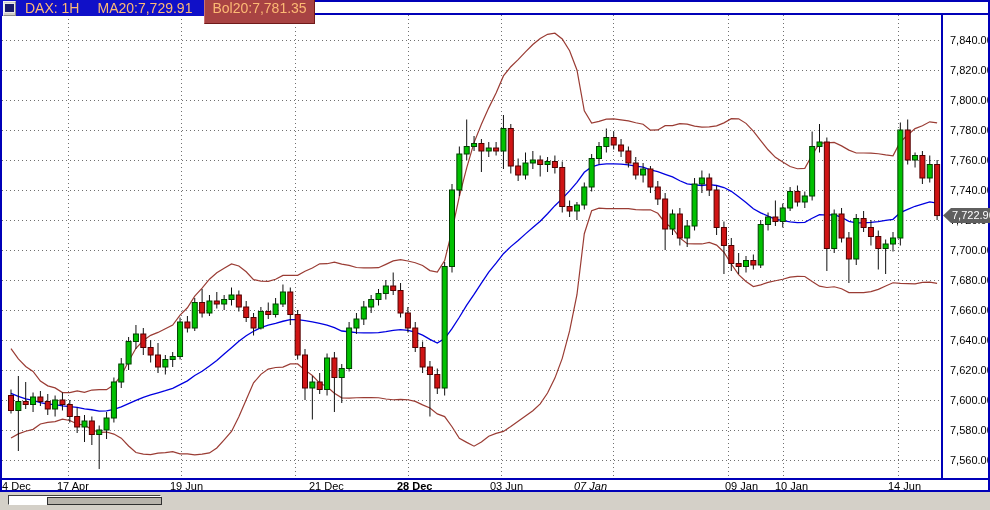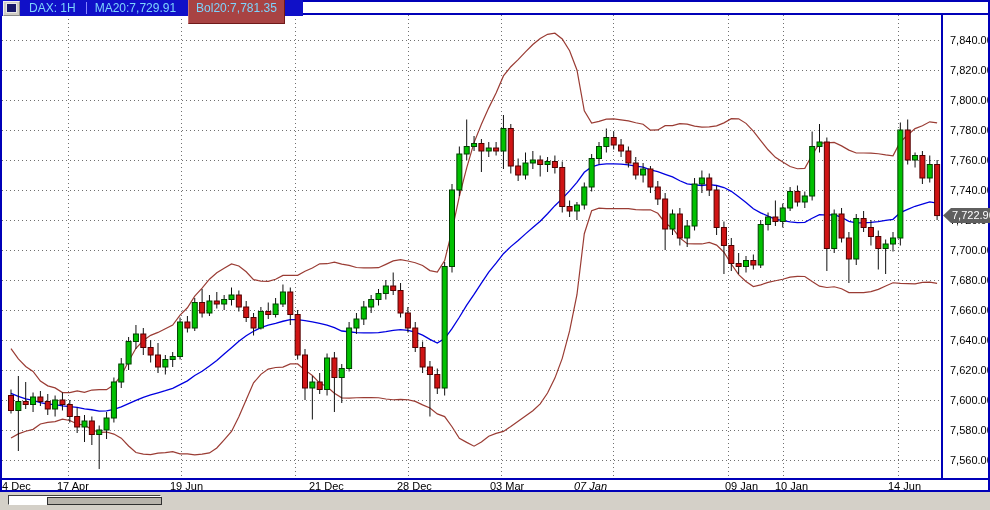--- a/index.html
+++ b/index.html
@@ -4,21 +4,21 @@
 <style>
   html,body{margin:0;padding:0;}
   body{width:990px;height:510px;overflow:hidden;background:#ffffff;
        font-family:"Liberation Sans",sans-serif;position:relative;}
   #stage{position:absolute;left:0;top:0;width:990px;height:510px;overflow:hidden;}
   
   .frame-line{position:absolute;background:#0000b8;z-index:6;}
   
   #titlebar{position:absolute;left:0;top:0;width:303px;height:16px;background:#1010c8;
             z-index:8;display:flex;align-items:center;}
-  #titlebar .tb-text{color:#7dd3fc;font-size:12px;line-height:15px;white-space:nowrap;}
+  #titlebar .tb-text{color:#fdba74;font-size:14px;line-height:15px;white-space:nowrap;}
   #win-icon{width:15px;height:13px;margin-left:3px;background:#d0ccc4;
             border:1px solid #8a8a8a;border-top-color:#f0f0f0;border-left-color:#f0f0f0;
             display:flex;align-items:center;justify-content:center;}
   #win-icon .inner{width:9px;height:8px;background:#18186a;border:1px solid #e8e8e8;}
   #sym-label{margin-left:9px;}
   .tb-sep{width:1px;height:12px;background:#8888ff;margin:0 8px 0 10px;}
   #bol-badge{margin-left:12px;height:14px;background:#a84343;border:1px solid #701a1a;
              border-top-color:#c87272;border-left-color:#c87272;
              display:flex;align-items:center;padding:8px 7px;}
   
@@ -371,22 +371,22 @@
       <div class="ylab" style="top: 454px;">7,560.00</div>
     </div>
 
   <div id="price-tag" style="top: 208.06px;">7,722.96</div>
 
   <div id="x-axis">
       <div class="xlab" style="left: -4px;">14 Dec</div>
       <div class="xlab" style="left: 57px;">17 Apr</div>
       <div class="xlab" style="left: 170px;">19 Jun</div>
       <div class="xlab" style="left: 285px; margin-left: 24px;">21 Dec</div>
-      <div class="xlab" style="left: 397px;">28 Dec</div>
-      <div class="xlab" style="left: 490px;">03 Mar</div>
+      <div class="xlab" style="left: 397px; font-weight: bold;">28 Dec</div>
+      <div class="xlab" style="left: 490px;">03 Jun</div>
       <div class="xlab" style="left: 574px; font-style: italic;">07 Jan</div>
       <div class="xlab" style="left: 716px; padding-left: 9px;">09 Jan</div>
       <div class="xlab" style="left: 775px;">10 Jan</div>
       <div class="xlab" style="left: 888px;">14 Jun</div>
     </div>
 
   <div id="scroll-strip">
     <div id="scroll-track">
       <div id="scroll-thumb"></div>
     </div>

